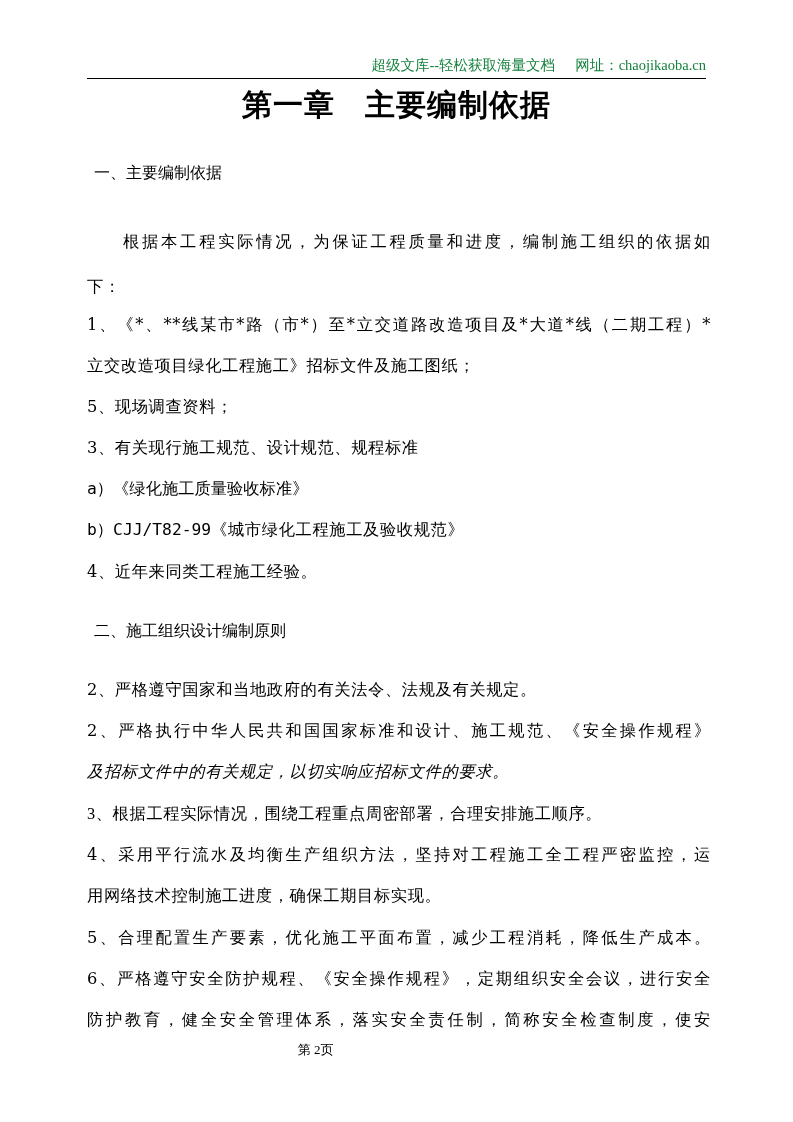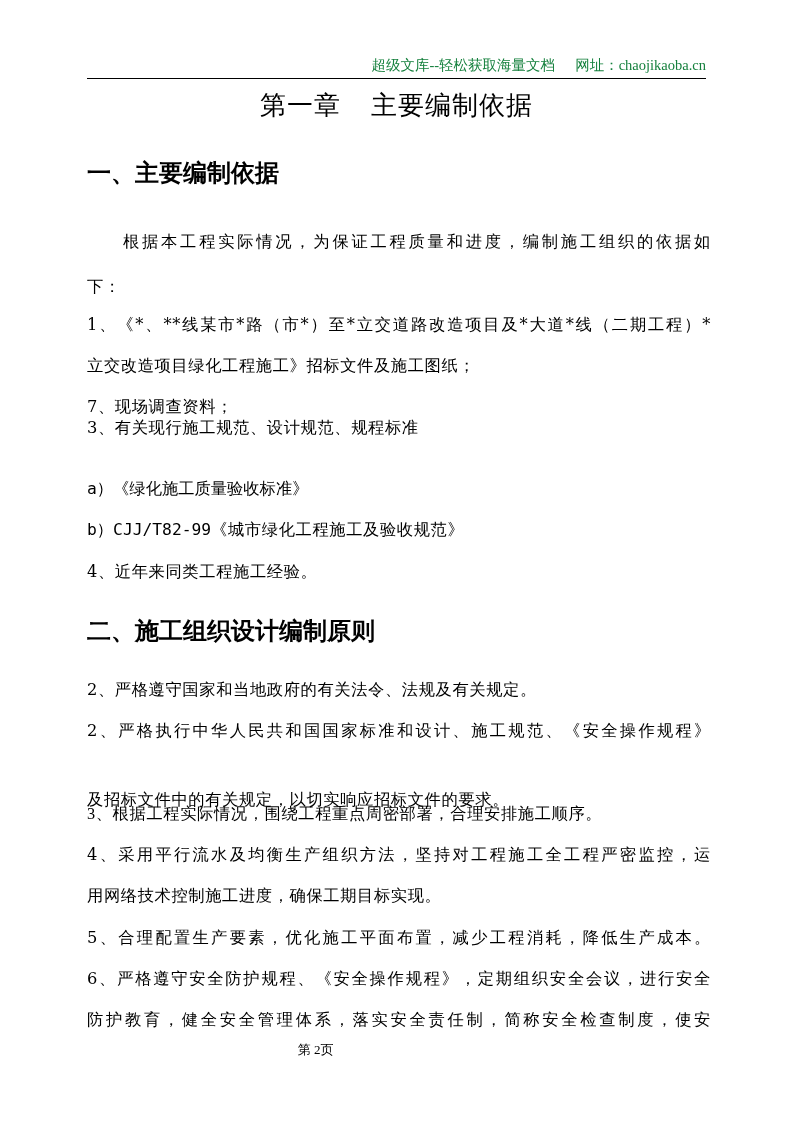--- a/index.html
+++ b/index.html
@@ -11,27 +11,28 @@
   .page-header {
     position: absolute; left: 87px; top: 52px; width: 619px; height: 26px;
     border-bottom: 1.5px solid #000;
     text-align: right;
     font-family: "Liberation Serif", "DejaVu Serif", serif;
     font-size: 14.5px; line-height: 26px; color: #15803d;
   }
   .page-header .gap { display: inline-block; width: 20px; }
   .chapter-title {
     position: absolute; left: 0; width: 793px; top: 88px;
-    text-align: center; font-size: 26px; line-height: 34px;
+    text-align: center; font-size: 30px; line-height: 34px;
     font-family: "DejaVu Sans", "Liberation Sans", sans-serif;
     letter-spacing: 1px;
+    font-weight: bold;
   }
   .chapter-title .gap { display: inline-block; width: 30px; }
   .section-heading {
-    position: absolute; left: 87px; font-size: 24px; font-weight: bold;
+    position: absolute; left: 94px; font-size: 16px; font-weight: normal;
     font-family: "DejaVu Sans", "Liberation Sans", sans-serif;
     line-height: 26px;
   }
   .line {
     position: absolute; left: 87px; width: 624px; font-size: 16.3px;
     line-height: 24px; white-space: nowrap;
     font-family: "DejaVu Serif", "Liberation Serif", serif;
     letter-spacing: 0.6px;
   }
   .justify { text-align-last: justify; text-align: justify; }
@@ -54,33 +55,33 @@
   <span>第一章</span><span class="gap"></span><span>主要编制依据</span>
 </div>
 
 <div class="section-heading" style="top:160px;">一、主要编制依据</div>
 
 <div class="line justify indent" style="top:230px;">根据本工程实际情况，为保证工程质量和进度，编制施工组织的依据如</div>
 <div class="line" style="top:275px;">下：</div>
 
 <div class="line justify" style="top:313px;">1、《*、**线某市*路（市*）至*立交道路改造项目及*大道*线（二期工程）*</div>
 <div class="line" style="top:354px;">立交改造项目绿化工程施工》招标文件及施工图纸；</div>
-<div class="line" style="top:395px;">7、现场调查资料；</div>
-<div class="line" style="top:416px;">3、有关现行施工规范、设计规范、规程标准</div>
+<div class="line" style="top:395px;">5、现场调查资料；</div>
+<div class="line" style="top:436px;">3、有关现行施工规范、设计规范、规程标准</div>
 <div class="line mono" style="top:477px;">a）《绿化施工质量验收标准》</div>
 <div class="line" style="top:518px;">
   <span class="mono">b）CJJ/T82-99</span><span>《城市绿化工程施工及验收规范》</span>
 </div>
 <div class="line" style="top:560px;">4、近年来同类工程施工经验。</div>
 
 <div class="section-heading" style="top:618px;">二、施工组织设计编制原则</div>
 
 <div class="line" style="top:678px;">2、严格遵守国家和当地政府的有关法令、法规及有关规定。</div>
 <div class="line justify" style="top:719px;">2、严格执行中华人民共和国国家标准和设计、施工规范、《安全操作规程》</div>
-<div class="line" style="top:788px;">及招标文件中的有关规定，以切实响应招标文件的要求。</div>
+<div class="line" style="top:760px;font-style:italic;">及招标文件中的有关规定，以切实响应招标文件的要求。</div>
 <div class="line" style="top:802px;font-family:Liberation Serif, serif;">3、根据工程实际情况，围绕工程重点周密部署，合理安排施工顺序。</div>
 <div class="line justify" style="top:843px;">4、采用平行流水及均衡生产组织方法，坚持对工程施工全工程严密监控，运</div>
 <div class="line" style="top:884px;">用网络技术控制施工进度，确保工期目标实现。</div>
 <div class="line justify" style="top:926px;">5、合理配置生产要素，优化施工平面布置，减少工程消耗，降低生产成本。</div>
 <div class="line justify" style="top:967px;">6、严格遵守安全防护规程、《安全操作规程》，定期组织安全会议，进行安全</div>
 <div class="line justify" style="top:1008px;">防护教育，健全安全管理体系，落实安全责任制，简称安全检查制度，使安</div>
 
 <div class="page-footer">第 2页</div>
 
 </body></html>

